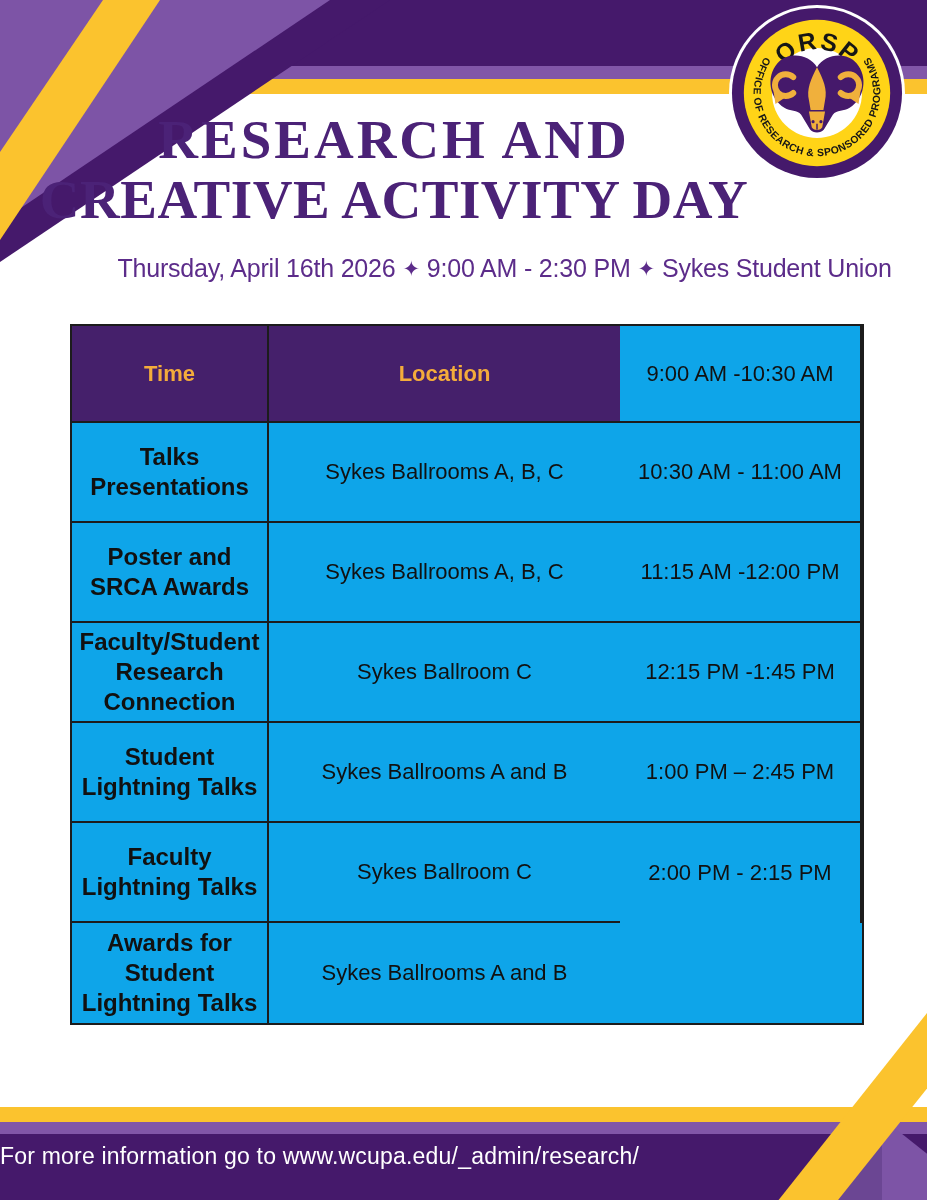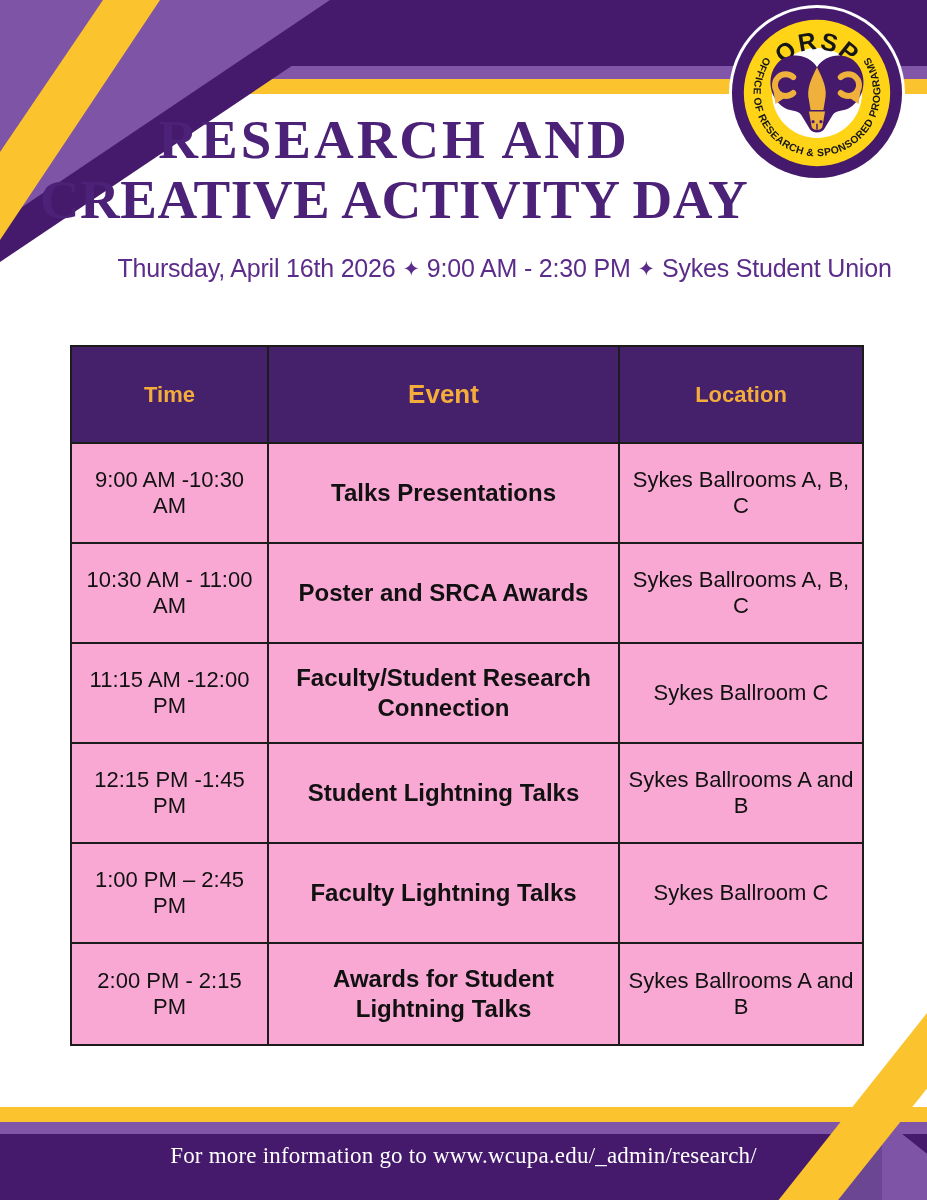--- a/index.html
+++ b/index.html
@@ -25,42 +25,42 @@
 
   
   .subtitle {
     position:absolute; left:0; top:254px; width:927px; text-align:center;
     color:#5C2C8A; font-size:25px; letter-spacing:-0.2px; white-space:nowrap;margin-left:41px;
   }
   .subtitle .star { font-size:21px; padding:0 7px; position:relative; top:-1px; }
 
   
   .sched {
-    position:absolute; left:70px; top:345px; width:794px;
+    position:absolute; left:70px; top:324px; width:794px;
     border:2px solid #1c1c1c; display:grid;
     grid-template-columns:197px 351px 242px;
     grid-template-rows:97px 100px 100px 100px 100px 100px 100px;
-    box-sizing:border-box; background:#f9a8d4;
+    box-sizing:border-box; background:#0ea5e9;
   }
   .cell {
     box-sizing:border-box; border-right:2px solid #1c1c1c; border-bottom:2px solid #1c1c1c;
     display:flex; align-items:center; justify-content:center; text-align:center;
     padding:4px 8px; color:#111111;
   }
   .cell.last-col { border-right:none; }
   .cell.last-row { border-bottom:none; }
   .hcell { background:#45206B; color:#F4AC3B; font-weight:700; font-size:22px; }
   .hcell.ev { font-size:26px; }
   .tcell, .lcell { font-weight:400; font-size:22px; }
   .ecell { font-weight:700; font-size:24px; line-height:30px; }
 
   
   .footer-note {
-    position:absolute; left:0; top:1143px; width:927px; text-align:center;
-    color:#ffffff; font-size:23px; letter-spacing:0.2px;font-family:Liberation Serif, serif;
+    position:absolute; left:0; top:1143px; width:927px; 
+    color:#ffffff; font-size:23px; letter-spacing:0.2px;
   }
 </style>
 </head>
 <body>
 
 <div class="page">
 
   <svg class="decor-top" viewBox="0 0 927 340" aria-hidden="true">
     <rect x="0" y="0" width="927" height="66" fill="#45196B"></rect>
     <rect x="0" y="66" width="927" height="13" fill="#8156A8"></rect>
@@ -106,21 +106,20 @@
     <div class="line1">RESEARCH AND</div>
     <div class="line2">CREATIVE ACTIVITY DAY</div>
   </div>
 
   <div class="subtitle">
     <span>Thursday, April 16th 2026</span><span class="star">✦</span><span>9:00 AM - 2:30 PM</span><span class="star">✦</span><span>Sykes Student Union</span>
   </div>
 
   <div class="sched">
     <div class="cell hcell">Time</div>
-    <div class="cell hcell ev">Event</div>
     <div class="cell hcell last-col">Location</div>
 
     <div class="cell tcell">9:00 AM -10:30 AM</div>
     <div class="cell ecell">Talks Presentations</div>
     <div class="cell lcell last-col">Sykes Ballrooms A, B, C</div>
 
     <div class="cell tcell">10:30 AM - 11:00 AM</div>
     <div class="cell ecell">Poster and SRCA Awards</div>
     <div class="cell lcell last-col">Sykes Ballrooms A, B, C</div>
 

